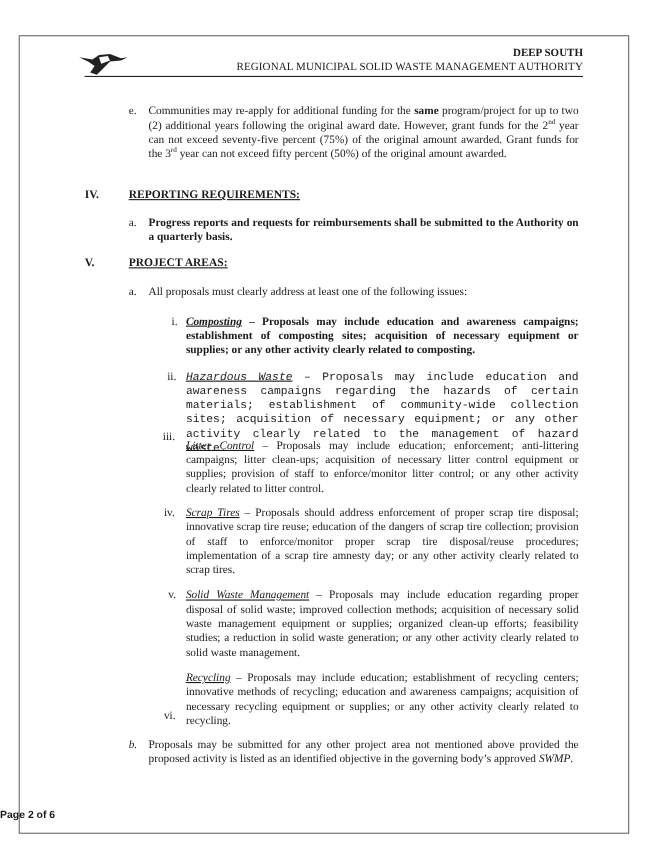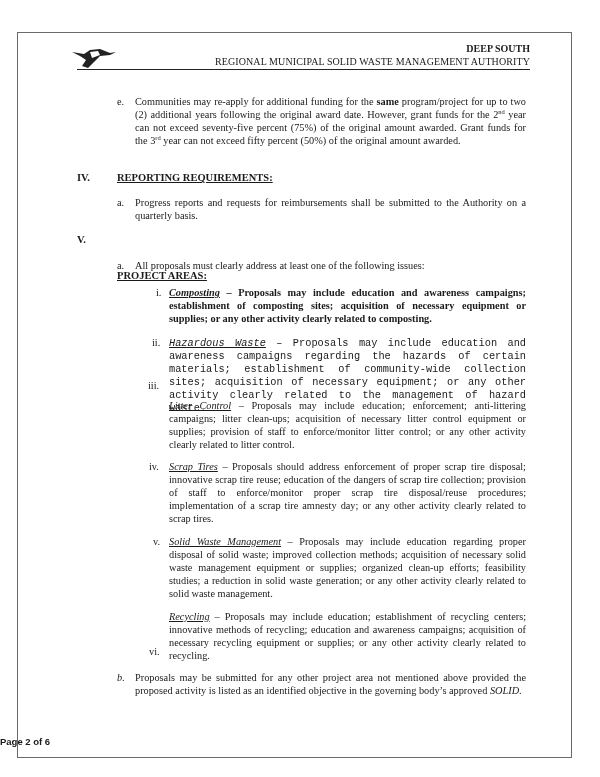--- a/index.html
+++ b/index.html
@@ -34,41 +34,41 @@
 <div class="hdr-rule"></div>
 
 <div class="marker" style="left:117px; top:96px;">e.</div>
 <div class="para" style="left:135px; top:96px; width:391px;">
   <span>Communities may re-apply for additional funding for the </span><b>same</b><span> program/project for up to two (2) additional years following the original award date. However, grant funds for the 2</span><sup>nd</sup><span> year can not exceed seventy-five percent (75%) of the original amount awarded. Grant funds for the 3</span><sup>rd</sup><span> year can not exceed fifty percent (50%) of the original amount awarded.</span>
 </div>
 
 <div class="sec-num" style="left:77px; top:172px;">IV.</div>
 <div class="sec-title" style="left:117px; top:172px;text-align:center;">REPORTING REQUIREMENTS:</div>
 <div class="marker" style="left:117px; top:197px;">a.</div>
-<div class="para" style="left:135px; top:197px; width:391px;">Progress reports and requests for reimbursements shall be submitted to the Authority on a quarterly basis.</div>
+<div class="para" style="left:135px; top:197px; width:391px;font-weight:bold;">Progress reports and requests for reimbursements shall be submitted to the Authority on a quarterly basis.</div>
 
 <div class="sec-num" style="left:77px; top:234px;">V.</div>
-<div class="sec-title" style="left:117px; top:234px;margin-top:36px;">PROJECT AREAS:</div>
+<div class="sec-title" style="left:117px; top:234px;">PROJECT AREAS:</div>
 <div class="marker" style="left:117px; top:260px;">a.</div>
 <div class="para" style="left:135px; top:260px; width:391px;">All proposals must clearly address at least one of the following issues:</div>
 
 <div class="marker" style="left:156px; top:287px;">i.</div>
 <div class="para" style="left:169px; top:287px; width:357px;font-weight:bold;"><span class="term">Composting</span><span> – Proposals may include education and awareness campaigns; establishment of composting sites; acquisition of necessary equipment or supplies; or any other activity clearly related to composting.</span></div>
 
 <div class="marker" style="left:152px; top:337px;">ii.</div>
 <div class="para" style="left:169px; top:337px; width:357px;font-family:Liberation Mono, monospace;"><span class="term">Hazardous Waste</span><span> – Proposals may include education and awareness campaigns regarding the hazards of certain materials; establishment of community-wide collection sites; acquisition of necessary equipment; or any other activity clearly related to the management of hazard waste.</span></div>
 
-<div class="marker" style="left:148px; top:380px;">iii.</div>
+<div class="marker" style="left:148px; top:392px;">iii.</div>
 <div class="para" style="left:169px; top:400px; width:357px;"><span class="term">Litter Control</span><span> – Proposals may include education; enforcement; anti-littering campaigns; litter clean-ups; acquisition of necessary litter control equipment or supplies;  provision of staff to enforce/monitor litter control; or any other activity clearly related to litter control.</span></div>
 
 <div class="marker" style="left:149px; top:461px;">iv.</div>
 <div class="para" style="left:169px; top:461px; width:357px;"><span class="term">Scrap Tires</span><span> – Proposals should address enforcement of proper scrap tire disposal; innovative scrap tire reuse; education of the dangers of scrap tire collection; provision of staff to enforce/monitor proper scrap tire disposal/reuse procedures; implementation of a scrap tire amnesty day; or any other activity clearly related to scrap tires.</span></div>
 
 <div class="marker" style="left:153px; top:536px;">v.</div>
 <div class="para" style="left:169px; top:536px; width:357px;"><span class="term">Solid Waste Management</span><span> – Proposals may include education regarding proper disposal of solid waste; improved collection methods; acquisition of necessary solid waste management equipment or supplies; organized clean-up efforts; feasibility studies; a reduction in solid waste generation; or any other activity clearly related to solid waste management.</span></div>
 
 <div class="marker" style="left:149px; top:611px;margin-top:35px;">vi.</div>
 <div class="para" style="left:169px; top:611px; width:357px;"><span class="term">Recycling</span><span> – Proposals may include education; establishment of recycling centers; innovative methods of recycling; education and awareness campaigns; acquisition of necessary recycling equipment or supplies; or any other activity clearly related to recycling.</span></div>
 
 <div class="marker" style="left:117px; top:672px; font-style:italic;">b.</div>
-<div class="para" style="left:135px; top:672px; width:391px;"><span>Proposals may be submitted for any other project area not mentioned above provided the proposed activity is listed as an identified objective in the governing body’s approved </span><i>SOLID</i><span>.</span></div>
+<div class="para" style="left:135px; top:672px; width:391px;"><span>Proposals may be submitted for any other project area not mentioned above provided the proposed activity is listed as an identified objective in the governing body’s approved </span><i>SWMP</i><span>.</span></div>
 
 <div class="footer">Page 2 of 6</div>
 
 </body></html>

